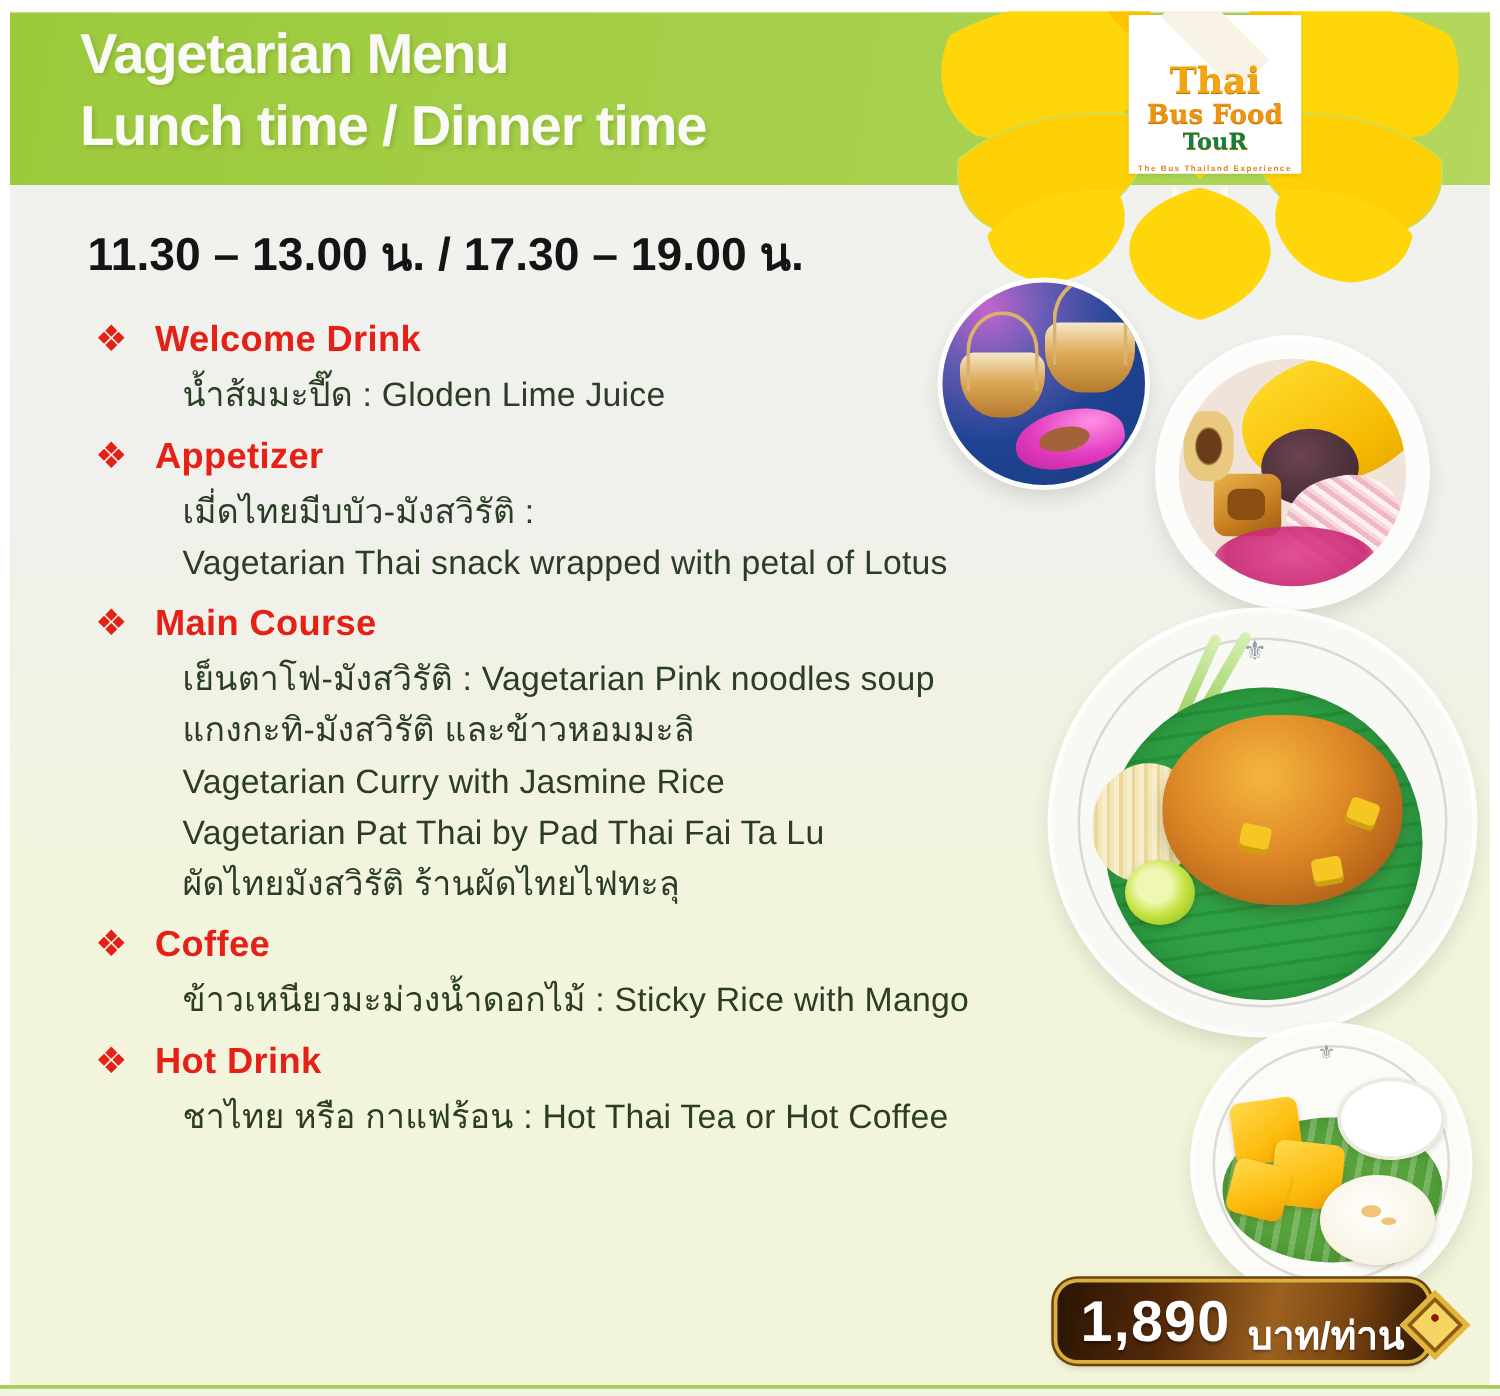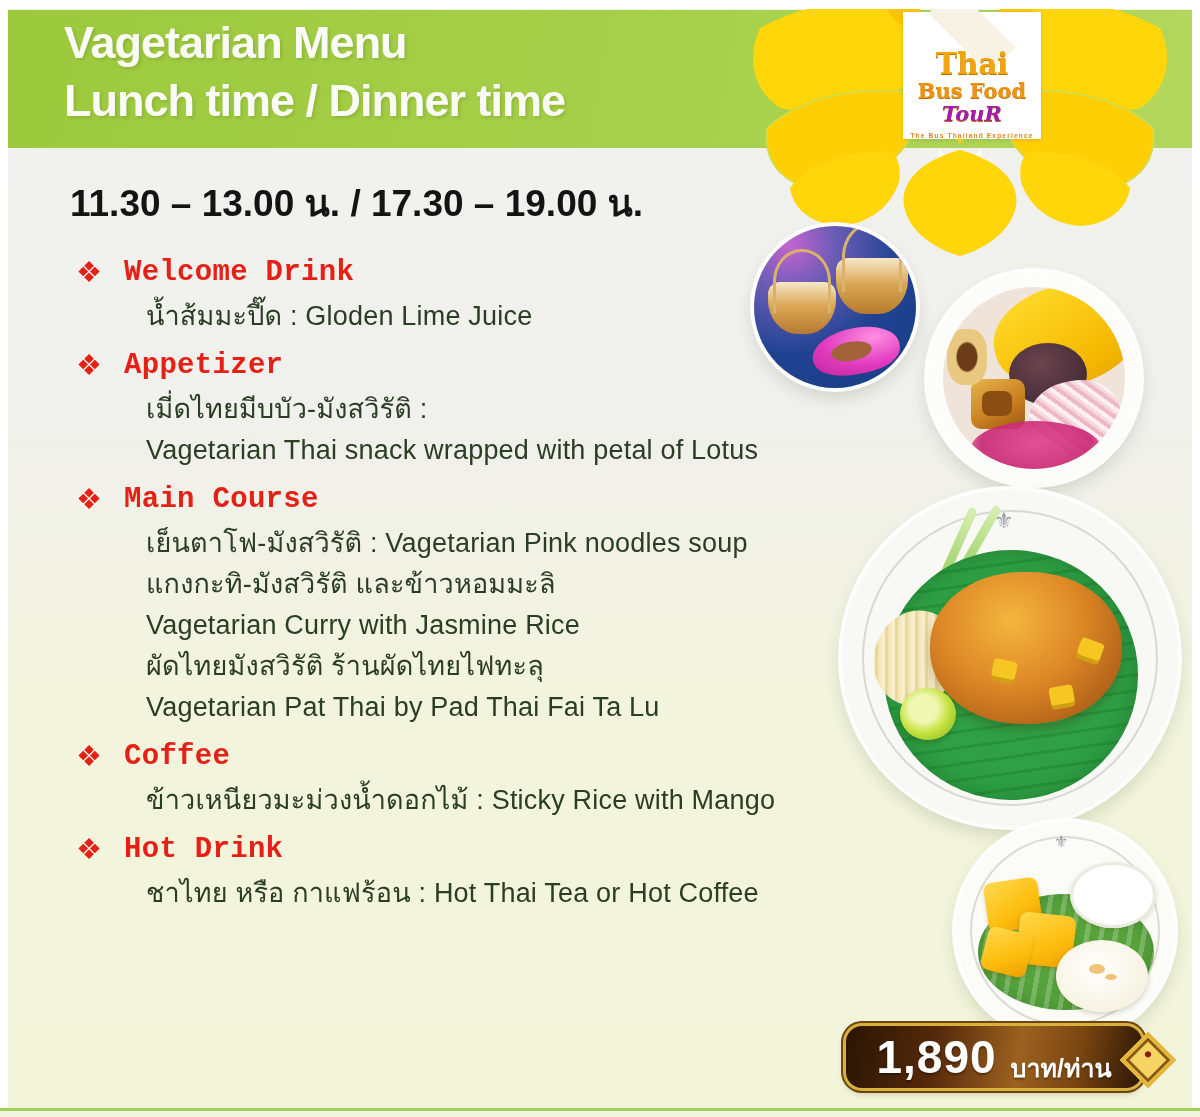--- a/index.html
+++ b/index.html
@@ -37,30 +37,30 @@
   }
   .logo-diamond {
     position:absolute; width:86px; height:86px; background:#f7f2e3;
     transform:rotate(45deg); z-index:0;
   }
   .logo-card > div { position:relative; z-index:1; }
   .logo-l1 { font-family:"DejaVu Serif", serif; font-weight:bold; font-size:29px; line-height:30px;
              color:#f2a50d; text-shadow:0 1px 0 #b5720a; }
   .logo-l2 { font-family:"DejaVu Serif", serif; font-weight:bold; font-size:21px; line-height:23px;
              color:#ef9310; text-shadow:0 1px 0 #b5720a; }
-  .logo-l3 { font-family:"DejaVu Serif", serif; font-weight:bold; font-size:21px; line-height:23px;
-             color:#a21caf; text-shadow:0 1px 0 #b5720a;font-style:italic; }
+  .logo-l3 { font-family:"DejaVu Serif", serif; font-weight:bold; font-size:18px; line-height:23px;
+             color:#15803d; text-shadow:0 1px 0 #b5720a; }
   .logo-tagline { margin-top:7px; font-size:6.5px; letter-spacing:1.2px; color:#e0821c; font-weight:bold; }
 
   
   .menu { position:absolute; left:76px; top:252px; width:840px; z-index:5; }
   .section { margin-bottom:12px; }
   .section-head { display:flex; align-items:center; gap:22px; height:40px; margin-bottom:4px; }
   .bullet { color:#e42017; font-size:29px; line-height:29px; }
-  .section-title { color:#e42017; font-weight:bold; font-size:29px; letter-spacing:.3px;font-family:Liberation Mono, monospace; }
+  .section-title { color:#e42017; font-weight:bold; font-size:29px; letter-spacing:.3px; }
   .line { margin:7px 0 7px 70px; font-size:27px; line-height:34px; color:#2b3d24; letter-spacing:.2px; }
 
   
   .photo { position:absolute; border-radius:50%; overflow:hidden; z-index:3;
            box-shadow:0 0 0 4px rgba(255,255,255,.92), 0 8px 18px rgba(40,60,20,.18); }
   .photo-welcome { left:754px; top:226px; width:162px; height:162px;
     background:radial-gradient(130% 130% at 22% 12%, #c365cf 0%, #6a5cb5 22%, #1f4392 52%, #173a7e 100%); }
   .basket { position:absolute; background:linear-gradient(180deg,#f6e8c8 0%,#dca858 45%,#b57a2d 100%);
             border-radius:12px 12px 30px 30px / 12px 12px 34px 34px; }
   .basket::before { content:""; position:absolute; left:8%; right:8%; top:-64%; bottom:40%;
@@ -133,21 +133,21 @@
   
   .price-badge {
     position:absolute; left:846px; top:1026px; width:296px; height:62px; z-index:6;
     border-radius:16px;
     background:linear-gradient(100deg,#2a1503 0%,#55290a 30%,#9c6120 58%,#7a4511 78%,#2a1503 100%);
     box-shadow:0 0 0 3px #d9b23c, 0 0 0 5px #6d4312, 0 4px 8px rgba(60,30,0,.3);
     display:flex; align-items:center; justify-content:center; gap:14px;
   }
   .price-amount { color:#fff; font-weight:bold; font-size:46px; letter-spacing:1px;
     text-shadow:0 2px 2px rgba(0,0,0,.35); }
-  .price-unit { color:#fff; font-weight:bold; font-size:25px; margin-top:21px;
+  .price-unit { color:#fff; font-weight:bold; font-size:31px; margin-top:21px;
     text-shadow:0 2px 2px rgba(0,0,0,.35); }
   .price-ornament { position:absolute; right:-26px; top:14px; width:32px; height:32px;
     transform:rotate(45deg); border:4px solid #e3b53c; background:#f6d463;
     box-shadow:inset 0 0 0 3px #8a5a14; }
   .price-ornament::after { content:""; position:absolute; left:9px; top:9px; width:6px; height:6px;
     border-radius:50%; background:#8a1a0a; }
 
   
   .bottom-strip { position:absolute; left:0; bottom:0; width:100%; height:8px; background:#f0f4e1; z-index:41; }
   .bottom-line  { position:absolute; left:0; bottom:6px; width:100%; height:3px; background:#a3ce5c; z-index:42; }
@@ -206,22 +206,22 @@
     </div>
 
     <div class="section">
       <div class="section-head">
         <span class="bullet">❖</span>
         <span class="section-title">Main Course</span>
       </div>
       <div class="line">เย็นตาโฟ-มังสวิรัติ : Vagetarian Pink noodles soup</div>
       <div class="line">แกงกะทิ-มังสวิรัติ และข้าวหอมมะลิ</div>
       <div class="line">Vagetarian Curry with Jasmine Rice</div>
+      <div class="line">Vagetarian Pat Thai by Pad Thai Fai Ta Lu</div>
       <div class="line">ผัดไทยมังสวิรัติ ร้านผัดไทยไฟทะลุ</div>
-      <div class="line">Vagetarian Pat Thai by Pad Thai Fai Ta Lu</div>
     </div>
 
     <div class="section">
       <div class="section-head">
         <span class="bullet">❖</span>
         <span class="section-title">Coffee</span>
       </div>
       <div class="line">ข้าวเหนียวมะม่วงน้ำดอกไม้ : Sticky Rice with Mango</div>
     </div>
 

